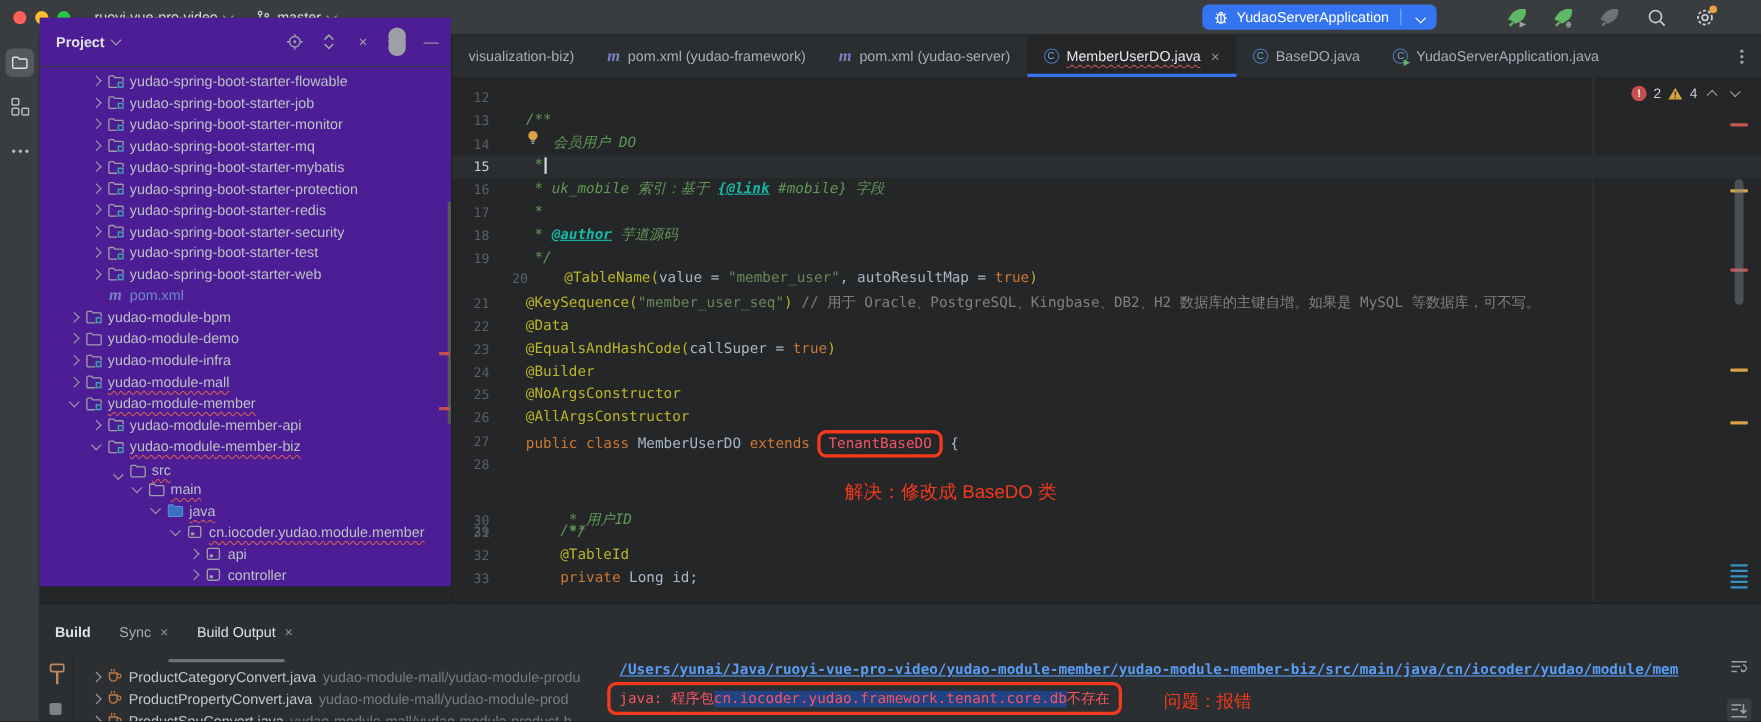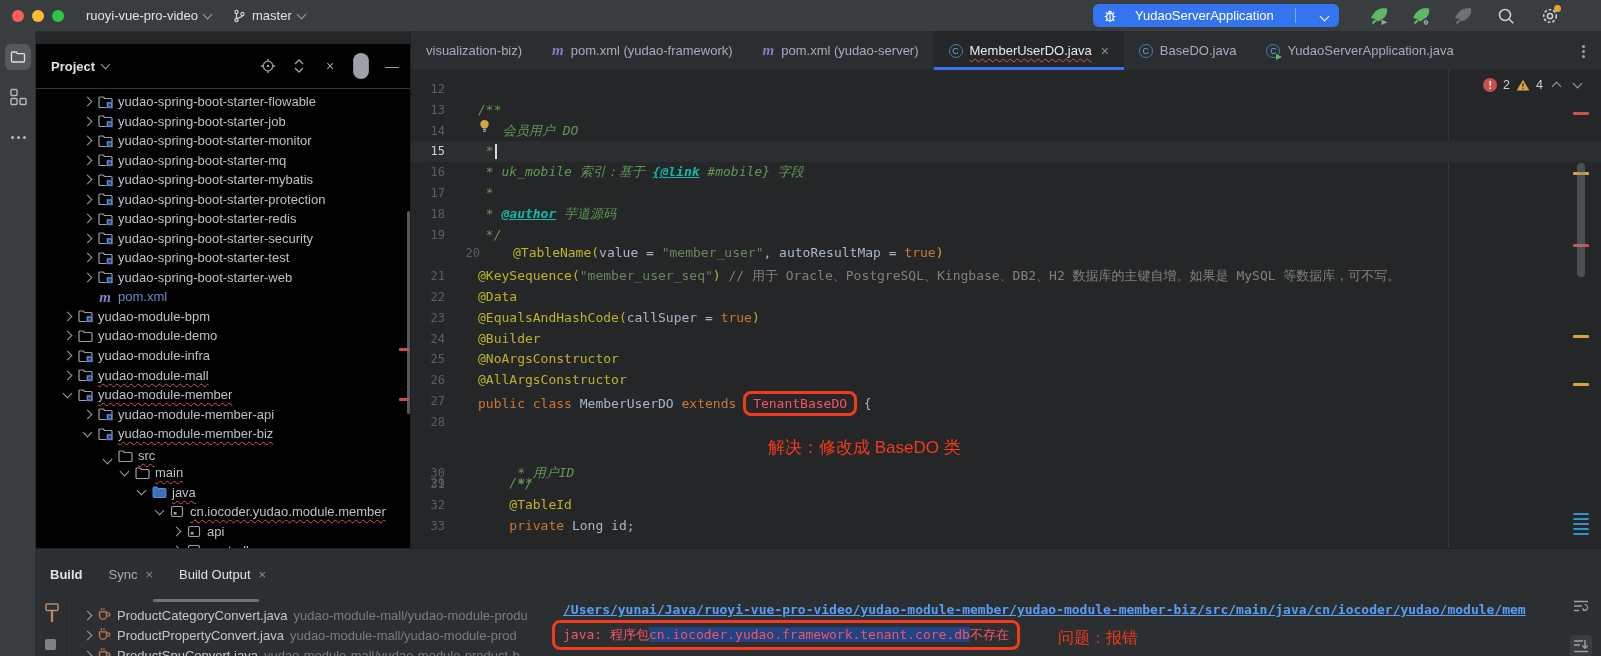--- a/index.html
+++ b/index.html
@@ -7,34 +7,34 @@
        font-family:"Liberation Sans",sans-serif;-webkit-font-smoothing:antialiased;color:#BCC0C5}
   
   .titlebar{position:absolute;top:0;left:0;width:100%;height:31px;background:#3A3D3F;border-bottom:1px solid #2A2C2E;display:flex;align-items:center}
   .tl{width:12px;height:12px;border-radius:50%;margin-left:8px}
   .tl:first-child{margin-left:12px}
   .tb-item{display:flex;align-items:center;gap:6px;margin-left:22px;font-size:13px;color:#DFE1E5}
   .chv{display:inline-block;width:6px;height:6px;border-right:1.5px solid #9DA0A6;border-bottom:1.5px solid #9DA0A6}
   .chv.d{transform:rotate(45deg);margin-top:-3px}
   .chv.r{transform:rotate(-45deg)}
   .chv.u{transform:rotate(-135deg);margin-bottom:-3px}
-  .run-pill{position:absolute;left:1093px;top:4px;height:23px;background:#3574F0;border-radius:6px;display:flex;align-items:center;padding:0 4px 0 10px;gap:18px;color:#fff;font-size:13px}
+  .run-pill{position:absolute;left:1093px;top:4px;height:23px;background:#3574F0;border-radius:6px;display:flex;align-items:center;padding:0 4px 0 10px;gap:7px;color:#fff;font-size:13px}
   .pill-div{width:1px;height:15px;background:rgba(255,255,255,.4);margin-left:3px}
   .pill-chv{padding:0 7px}
   .pill-chv .chv{border-color:#fff}
   .ticon{position:absolute;top:5px;width:22px;height:22px;display:flex;align-items:center;justify-content:center}
   .gear-dot{position:absolute;right:0px;top:0px;width:7px;height:7px;border-radius:50%;background:#E8A33D}
   
   .stripe{position:absolute;top:31px;left:0;width:35px;height:625px;background:#3A3D3F;border-right:1px solid #2E3133}
   .stripe-btn{position:absolute;left:5px;top:13px;width:26px;height:26px;background:#55585C;border-radius:6px;display:flex;align-items:center;justify-content:center}
   .stripe-ic{position:absolute;left:8px;display:flex;align-items:center;justify-content:center;width:20px;height:20px}
   .dots3h{width:3px;height:3px;border-radius:50%;background:#B6B9BD;box-shadow:-6px 0 0 #B6B9BD,6px 0 0 #B6B9BD}
   .dots3v{width:3px;height:3px;border-radius:50%;background:#9DA0A6;box-shadow:0 -5px 0 #9DA0A6,0 5px 0 #9DA0A6}
   
-  .ppanel{position:absolute;top:44px;left:36px;width:374px;height:517px;background:#000000;overflow:hidden}
+  .ppanel{position:absolute;top:16px;left:36px;width:374px;height:517px;background:#4c1d95;overflow:hidden}
   .pp-header{position:absolute;top:0;left:0;right:0;height:44px;display:flex;align-items:center;border-bottom:1px solid #333639}
   .pp-title{font-size:13px;font-weight:bold;color:#DFE1E5;margin-left:15px;margin-right:7px}
   .pp-tools{position:absolute;right:10px;display:flex;align-items:center;gap:15px}
   .pp-tools span{display:inline-flex;align-items:center;justify-content:center;width:16px;height:16px;color:#9DA0A6;font-size:14px}
   .pp-tree{position:absolute;top:44px;left:0;right:0;bottom:0;overflow:hidden}
   .prow{position:absolute;left:0;width:100%;height:19.5px;display:flex;align-items:center;gap:5px;font-size:13px;color:#BCC0C5;white-space:nowrap}
   .prow .cwrap{width:10px;display:inline-flex;justify-content:center;flex:none}
   .prow .iwrap{width:16px;display:inline-flex;justify-content:center;flex:none}
   .errwave{text-decoration:underline wavy #D15A56 1px;text-underline-offset:3px}
   .mvn{font-family:"Liberation Serif",serif;font-style:italic;font-weight:bold;color:#7983C4;font-size:15px;line-height:12px}

